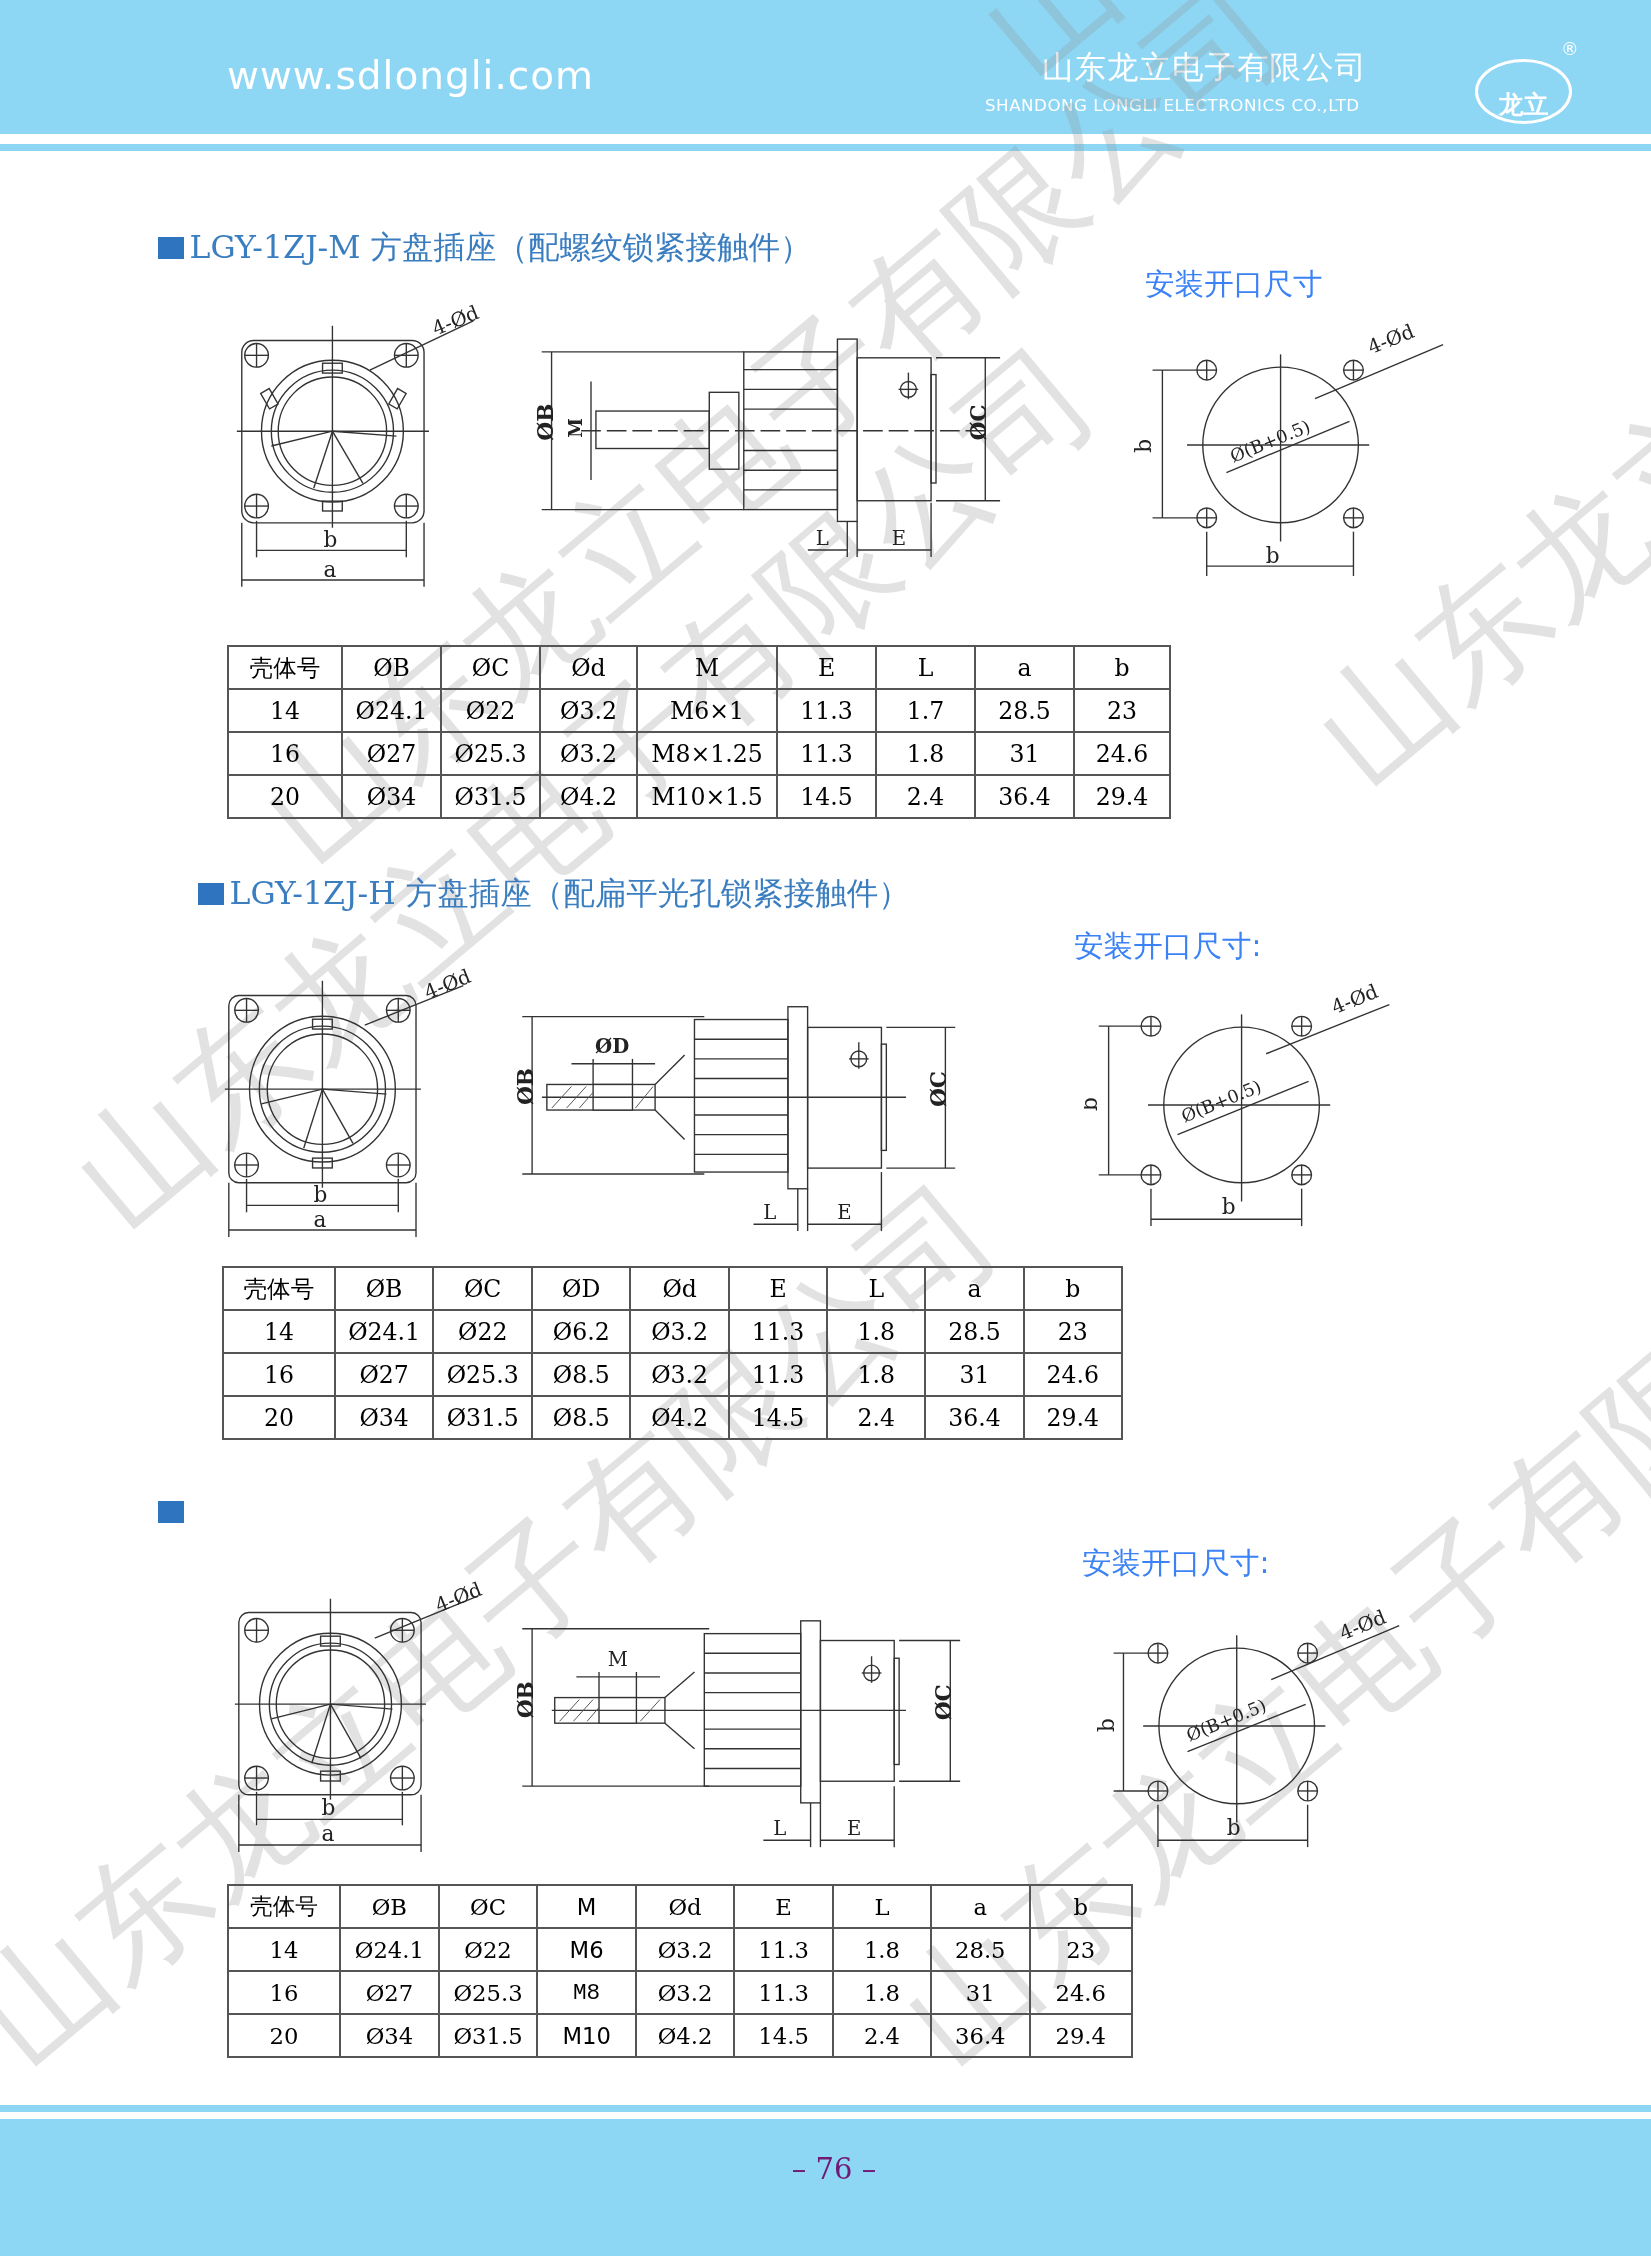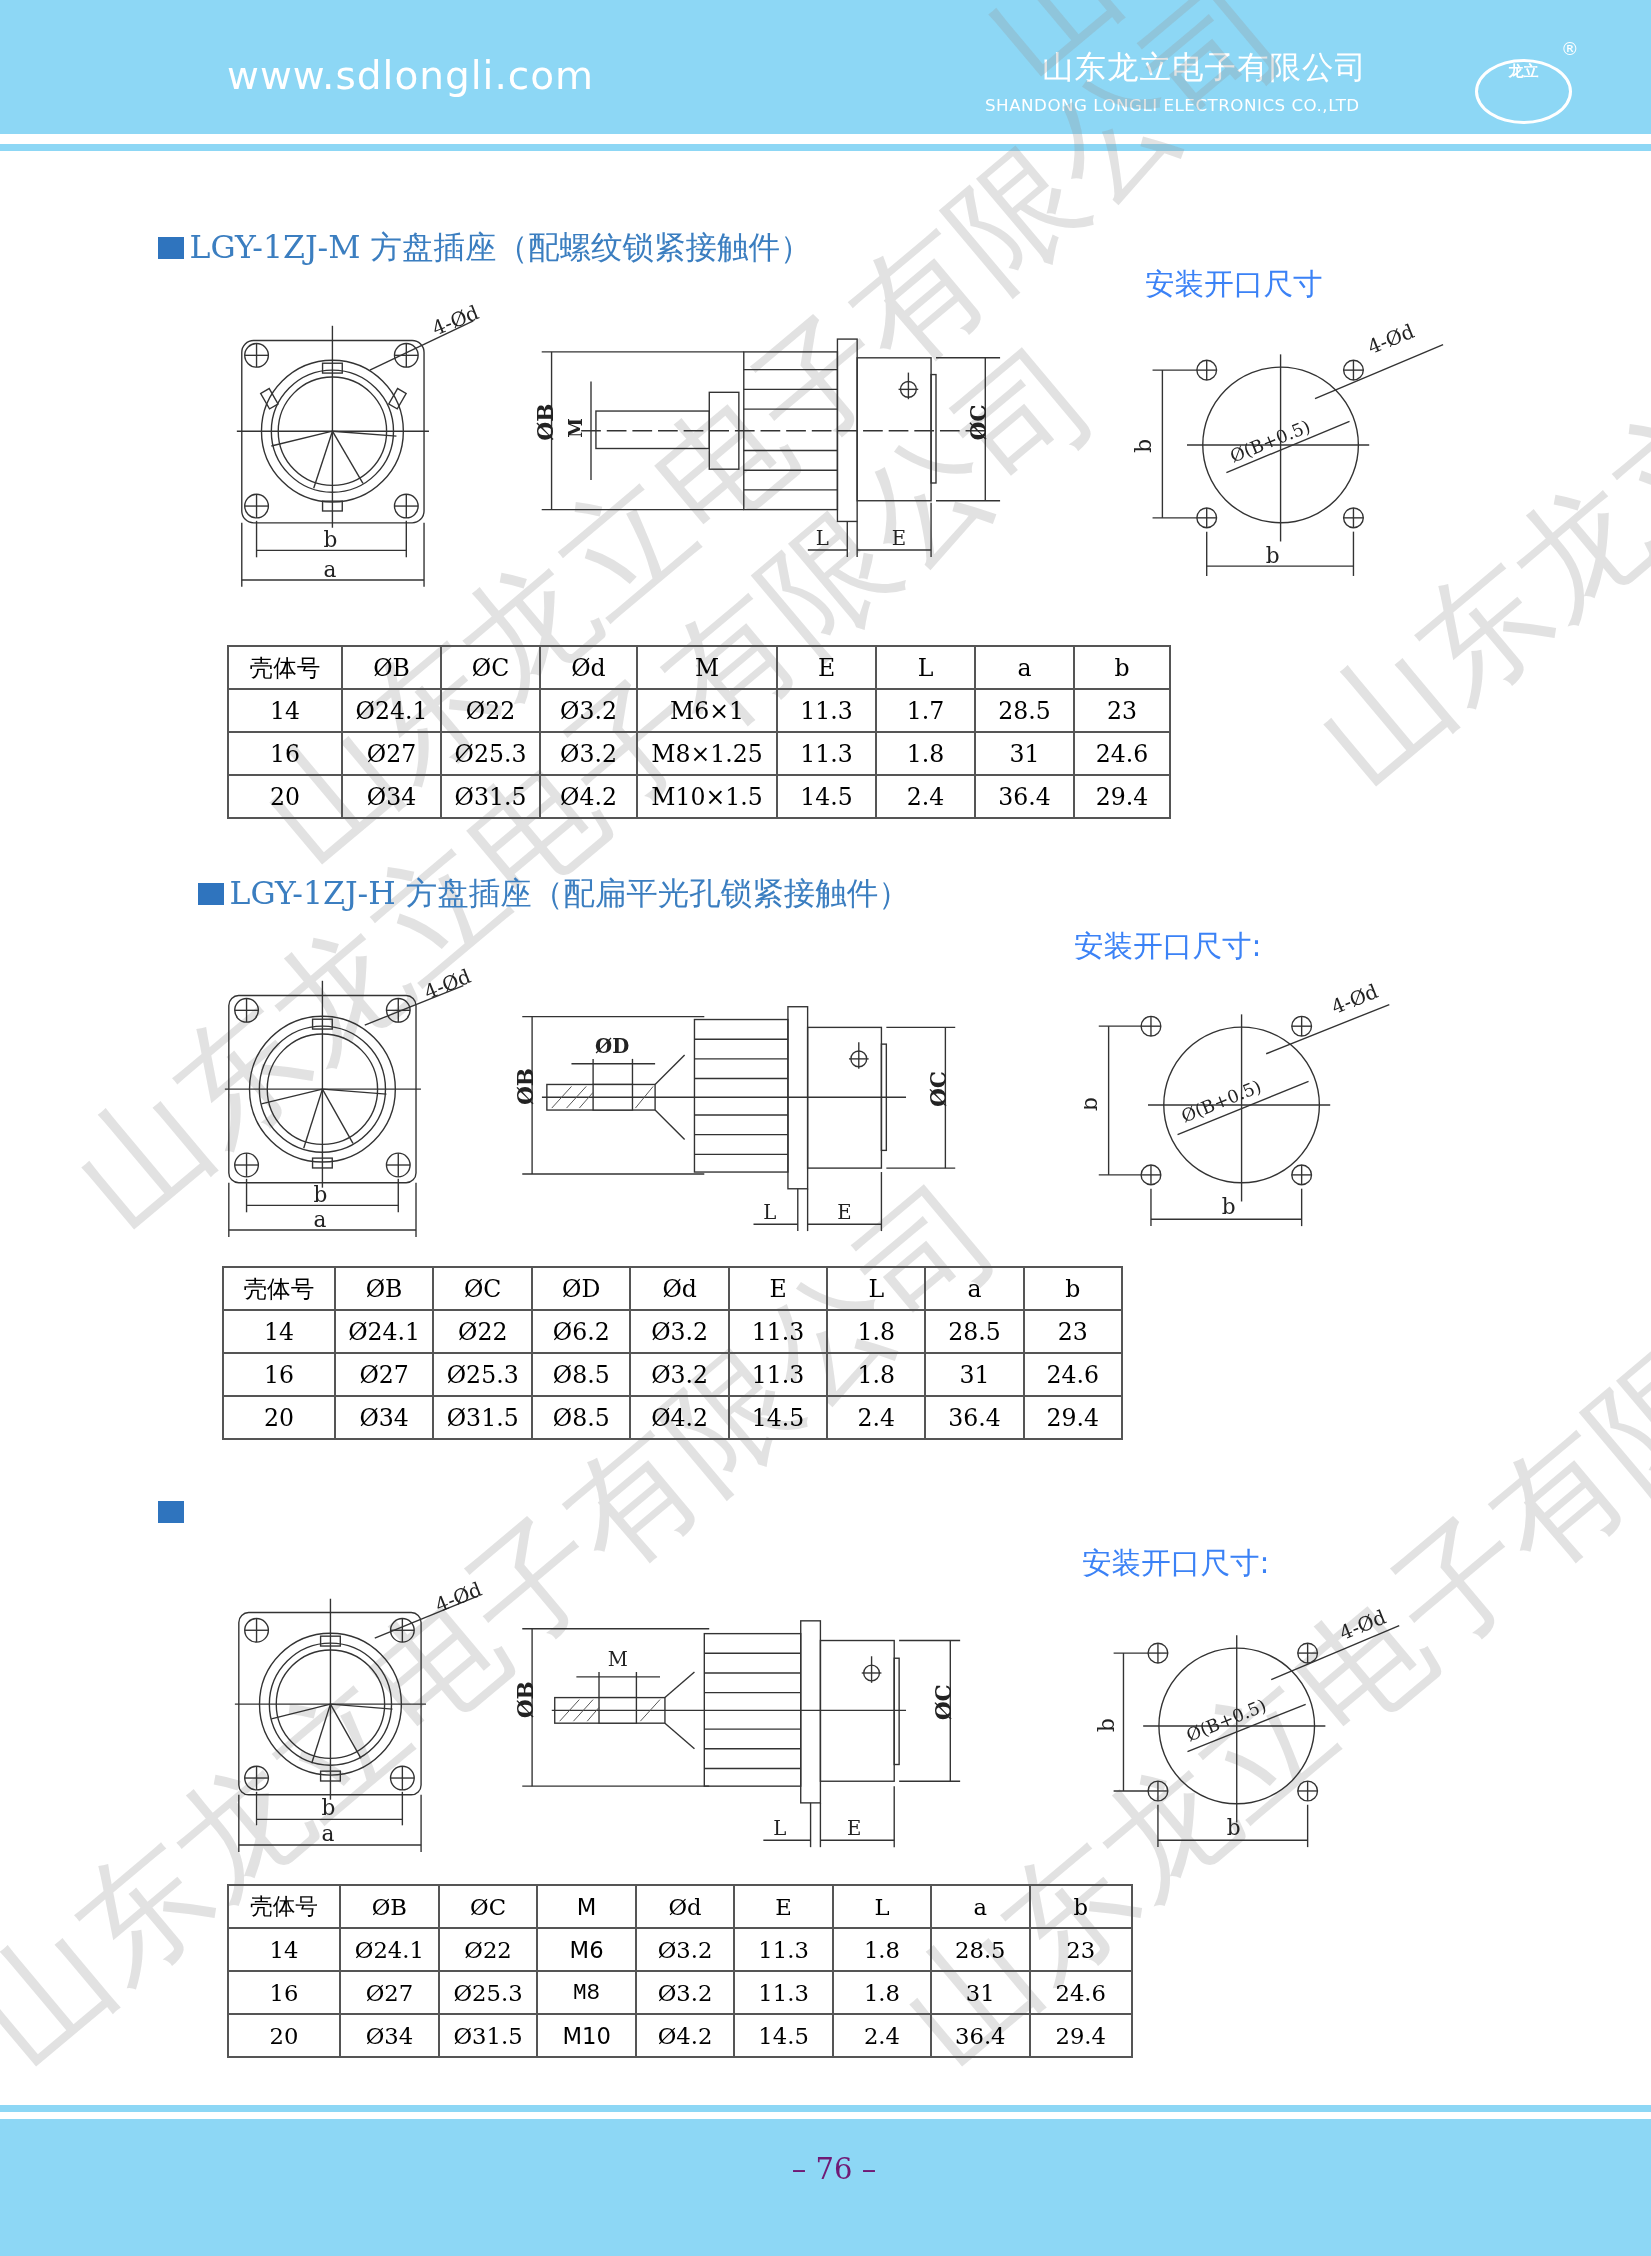--- a/index.html
+++ b/index.html
@@ -3,21 +3,21 @@
 <meta charset="utf-8">
 <style>
   html,body{margin:0;padding:0;}
   body{width:1652px;height:2257px;position:relative;background:#ffffff;overflow:hidden;font-family:"DejaVu Serif",serif;color:#222;}
   .header{position:absolute;left:0;top:0;width:1652px;height:134px;background:#8dd7f5;}
   .header-stripe-white{position:absolute;left:0;top:134px;width:1652px;height:9.9px;background:#ffffff;}
   .header-stripe-blue{position:absolute;left:0;top:144px;width:1652px;height:6.9px;background:#8dd7f5;}
   .site-url{position:absolute;left:227px;top:53px;font-family:"DejaVu Sans",sans-serif;font-size:39px;color:#ffffff;letter-spacing:1px;}
   .company-cn{position:absolute;left:1042px;top:47px;font-family:"DejaVu Sans",sans-serif;font-size:31.5px;color:#ffffff;letter-spacing:1px;}
   .company-en{position:absolute;left:985px;top:95px;font-family:"DejaVu Sans",sans-serif;font-size:16.7px;color:#ffffff;letter-spacing:0.5px;}
-  .logo{position:absolute;left:1475px;top:59px;width:97px;height:65px;border:3px solid #fff;border-radius:50%;box-sizing:border-box;display:flex;align-items:flex-start;justify-content:center;color:#fff;font-family:"DejaVu Sans",sans-serif;font-weight:bold;font-size:15px;}
+  .logo{position:absolute;left:1475px;top:59px;width:97px;height:65px;border:3px solid #fff;border-radius:50%;box-sizing:border-box;display:flex;align-items:flex-end;justify-content:center;color:#fff;font-family:"DejaVu Sans",sans-serif;font-weight:bold;font-size:25px;}
   .reg{position:absolute;left:1561px;top:39px;color:#fff;font-family:"DejaVu Sans",sans-serif;font-size:17.7px;}
   .footer-line-blue{position:absolute;left:0;top:2105px;width:1652px;height:6.9px;background:#8dd7f5;}
   .footer-line-white{position:absolute;left:0;top:2112px;width:1652px;height:6.9px;background:#ffffff;}
   .footer{position:absolute;left:0;top:2119px;width:1652px;height:138px;background:#8dd7f5;}
   .page-num{position:absolute;left:18px;top:2152px;width:1632px;text-align:center;font-size:29px;color:#701a75;}
   .section-title{position:absolute;left:158px;font-size:31.5px;color:#3b7ec0;white-space:nowrap;font-family:"DejaVu Serif",serif;}
   .section-title .sq{display:inline-block;width:25.6px;height:21.7px;background:#2f74be;margin-right:5.9px;vertical-align:-1px;}
   .mount-label{position:absolute;font-size:29.6px;color:#3b82f6;font-family:"DejaVu Sans",sans-serif;}
   .diagram{position:absolute;}
   .spec-table{position:absolute;border-collapse:collapse;font-family:"DejaVu Serif",serif;font-size:23.6px;color:#000000;}

